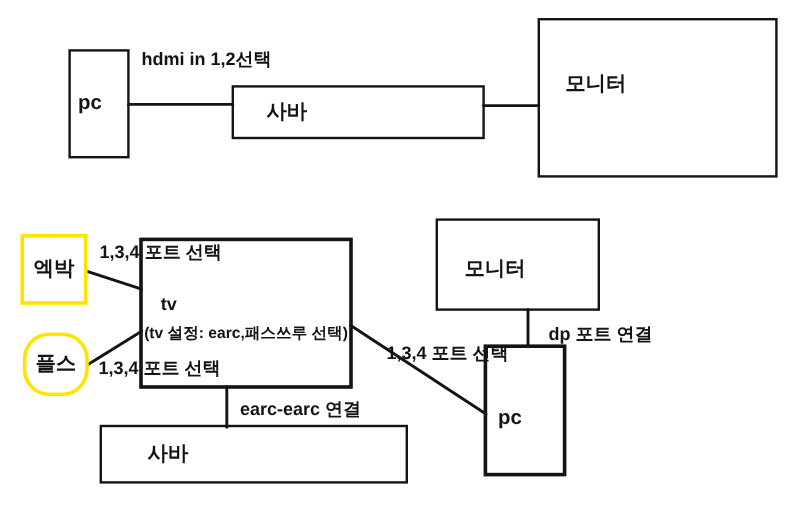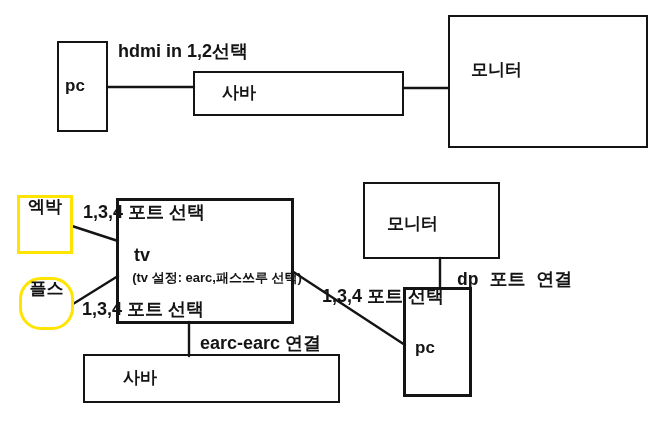--- a/index.html
+++ b/index.html
@@ -32,45 +32,45 @@
     border: 2px solid var(--ink, #141414);
     background: transparent;
     display: flex;
     font-weight: bold;
     font-size: 17px;
     line-height: 1.1;
   }
   .box.thick { border-width: 3px; }
   .box.accent { border-color: var(--accent, #ffe400); }
   .v-center { align-items: center; }
-  .all-center { align-items: flex-start; justify-content: center; }
+  .all-center { align-items: center; justify-content: center; }
   .note {
     position: absolute;
     font-weight: bold;
-    font-size: 18px;
+    font-size: 15px;
     white-space: nowrap;
     line-height: 1.1;
   }
-  .note.small { font-size: 13px; margin-left: 12px; }
+  .note.small { font-size: 13px; }
   
   #pc-top       { left: 57px;  top: 41px;  width: 51px;  height: 91px;  padding-left: 6px; }
   #soundbar-top { left: 193px; top: 71px;  width: 211px; height: 45px;  padding-left: 27px; }
   #monitor-top  { left: 448px; top: 15px;  width: 200px; height: 133px; padding-left: 21px; padding-top: 44px; }
   #hdmi-note    { left: 118px; top: 42px; }
   
   #xbox-box     { left: 17px;  top: 195px; width: 56px;  height: 59px; }
   #ps-box       { left: 19px;  top: 277px; width: 55px;  height: 53px; border-radius: 22px; }
   #tv-box       { left: 116px; top: 198px; width: 178px; height: 126px; }
   #tv-title     { left: 134px; top: 246px; width: 40px;  text-align: left; }
   #tv-subtitle  { left: 116px; top: 271px; width: 178px; text-align: center; }
   #port-note-top    { left: 83px;  top: 203px; }
   #port-note-bottom { left: 82px;  top: 300px; }
   #port-note-pc     { left: 322px; top: 287px; }
   #earc-note        { left: 200px; top: 334px; }
-  #dp-note          { left: 457px; top: 271px; font-family: Liberation Mono, monospace; }
+  #dp-note          { left: 457px; top: 271px; }
   #monitor-bottom   { left: 363px; top: 182px; width: 137px; height: 77px; padding-left: 22px; padding-top: 31px; }
   #pc-bottom        { left: 403px; top: 287px; width: 69px;  height: 110px; padding-left: 9px; padding-top: 49px; }
   #soundbar-bottom  { left: 83px;  top: 354px; width: 257px; height: 49px; padding-left: 38px; }
 </style>
 </head>
 <body>
 
 <div id="canvas">
 
   <svg id="wires" viewBox="0 0 660 424" xmlns="http://www.w3.org/2000/svg">

